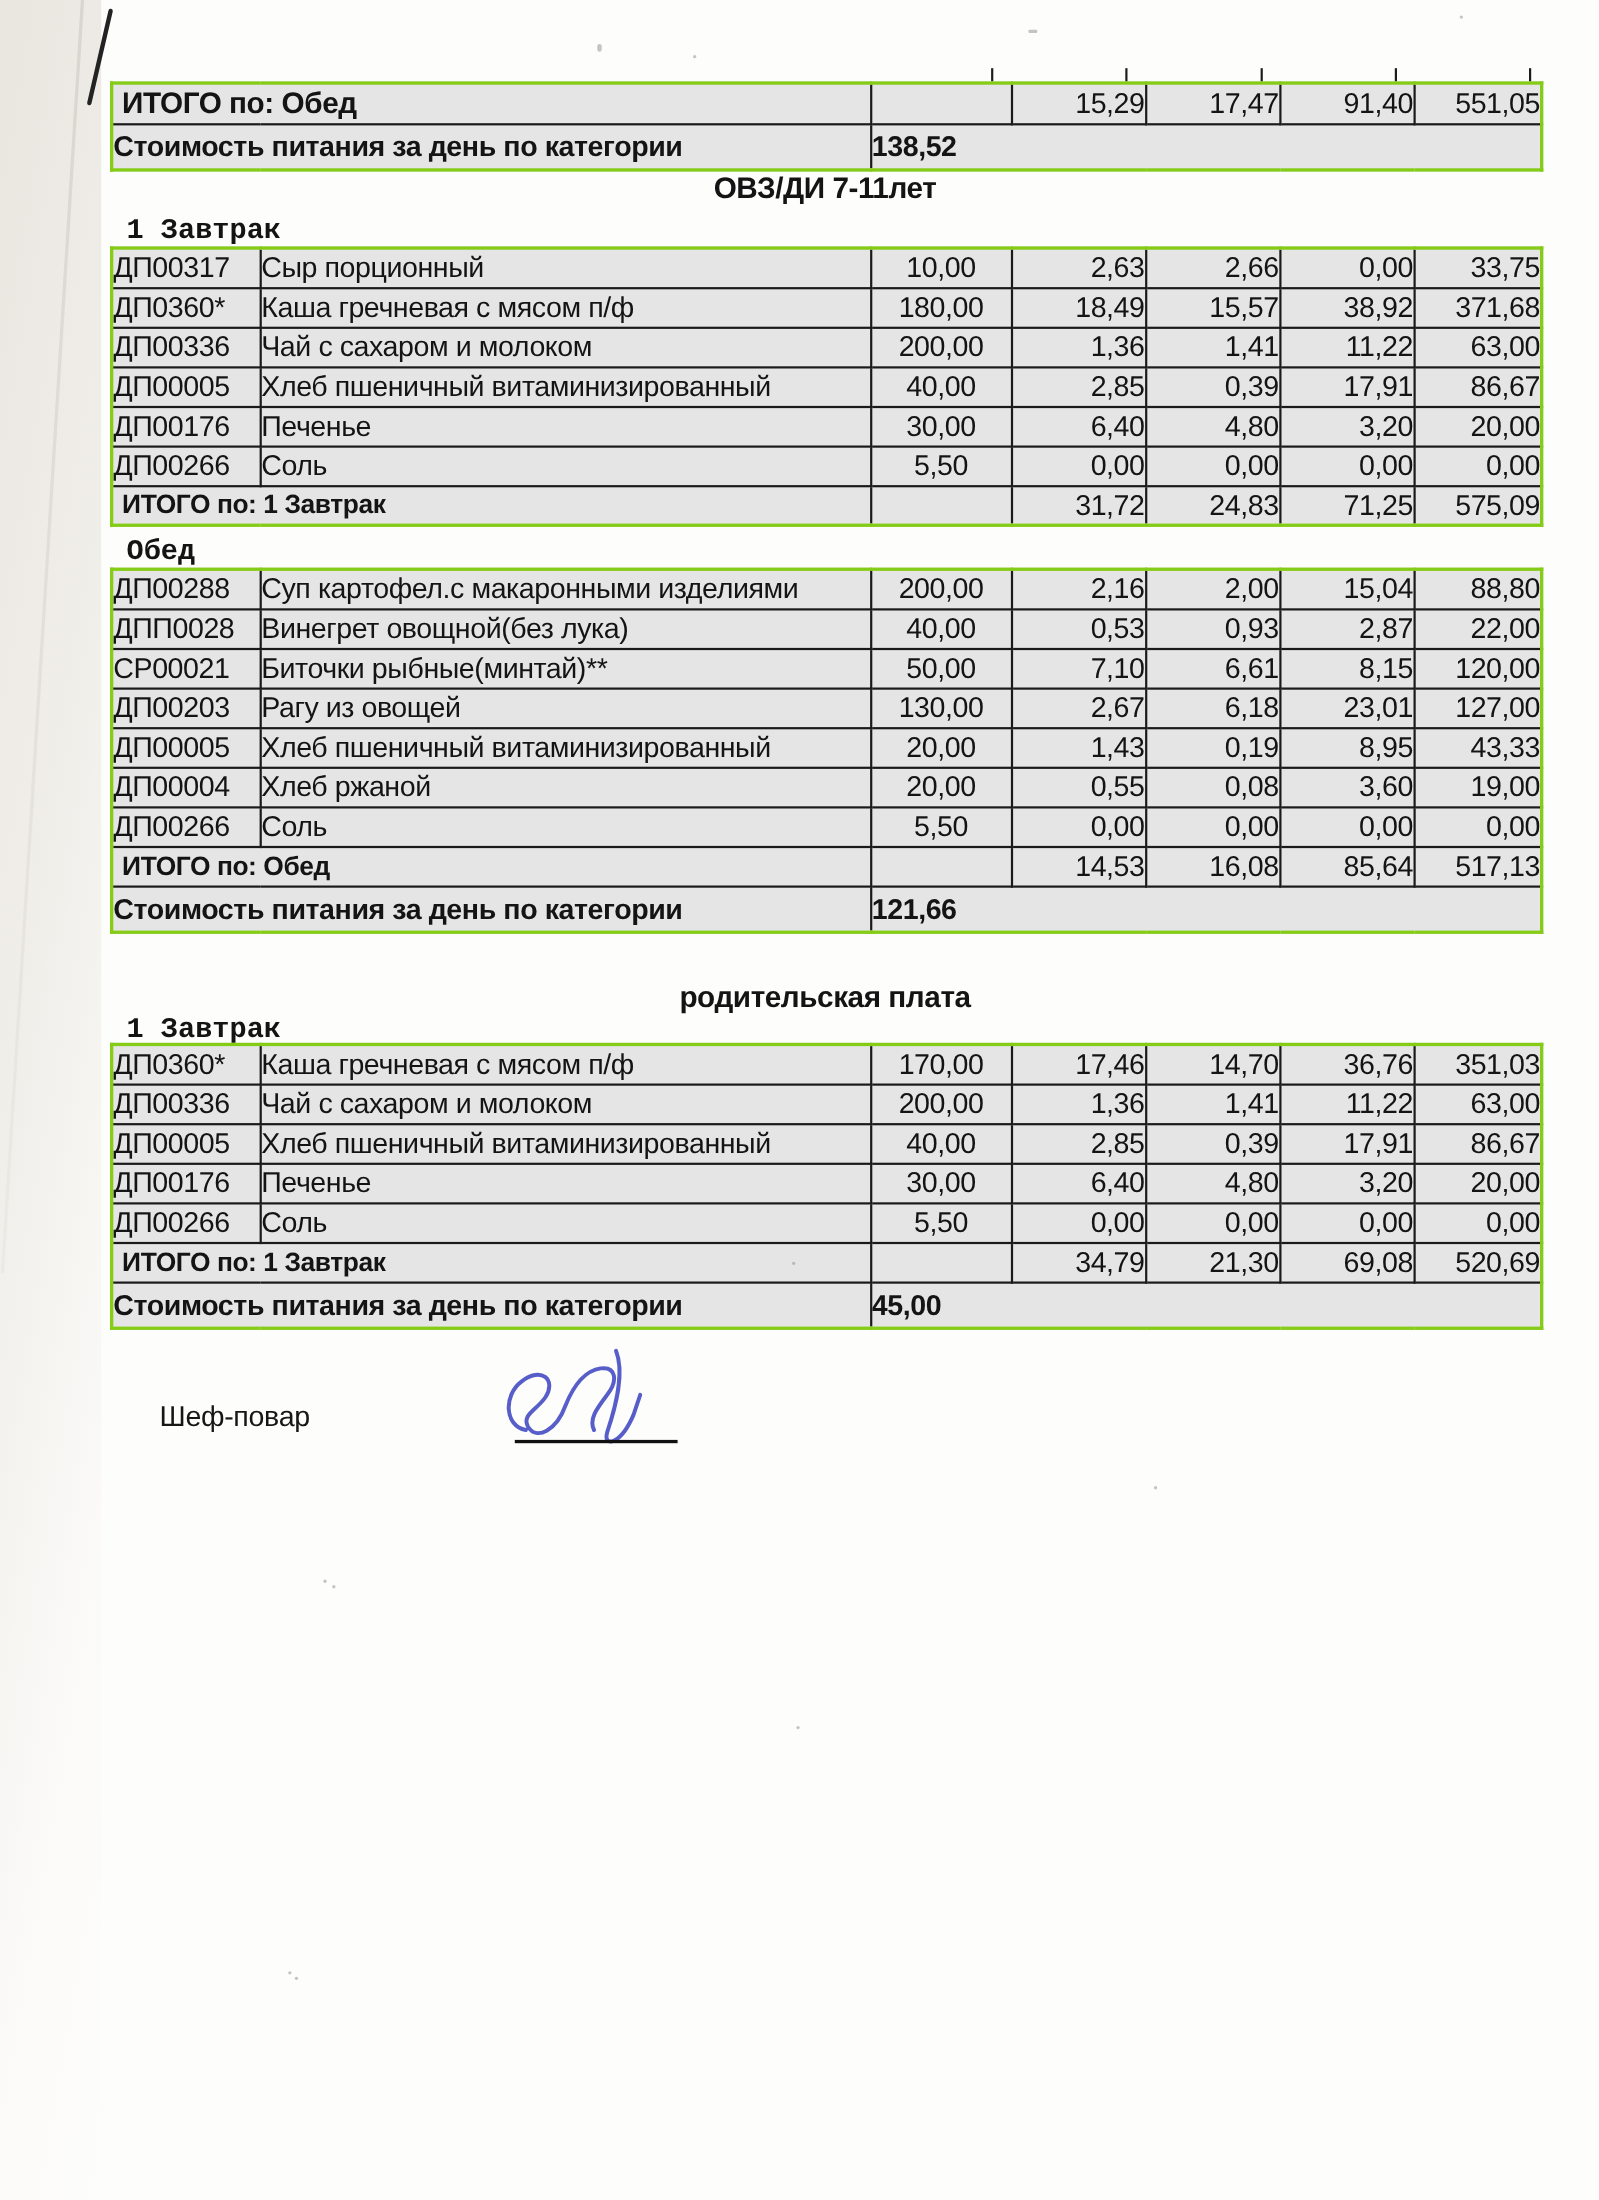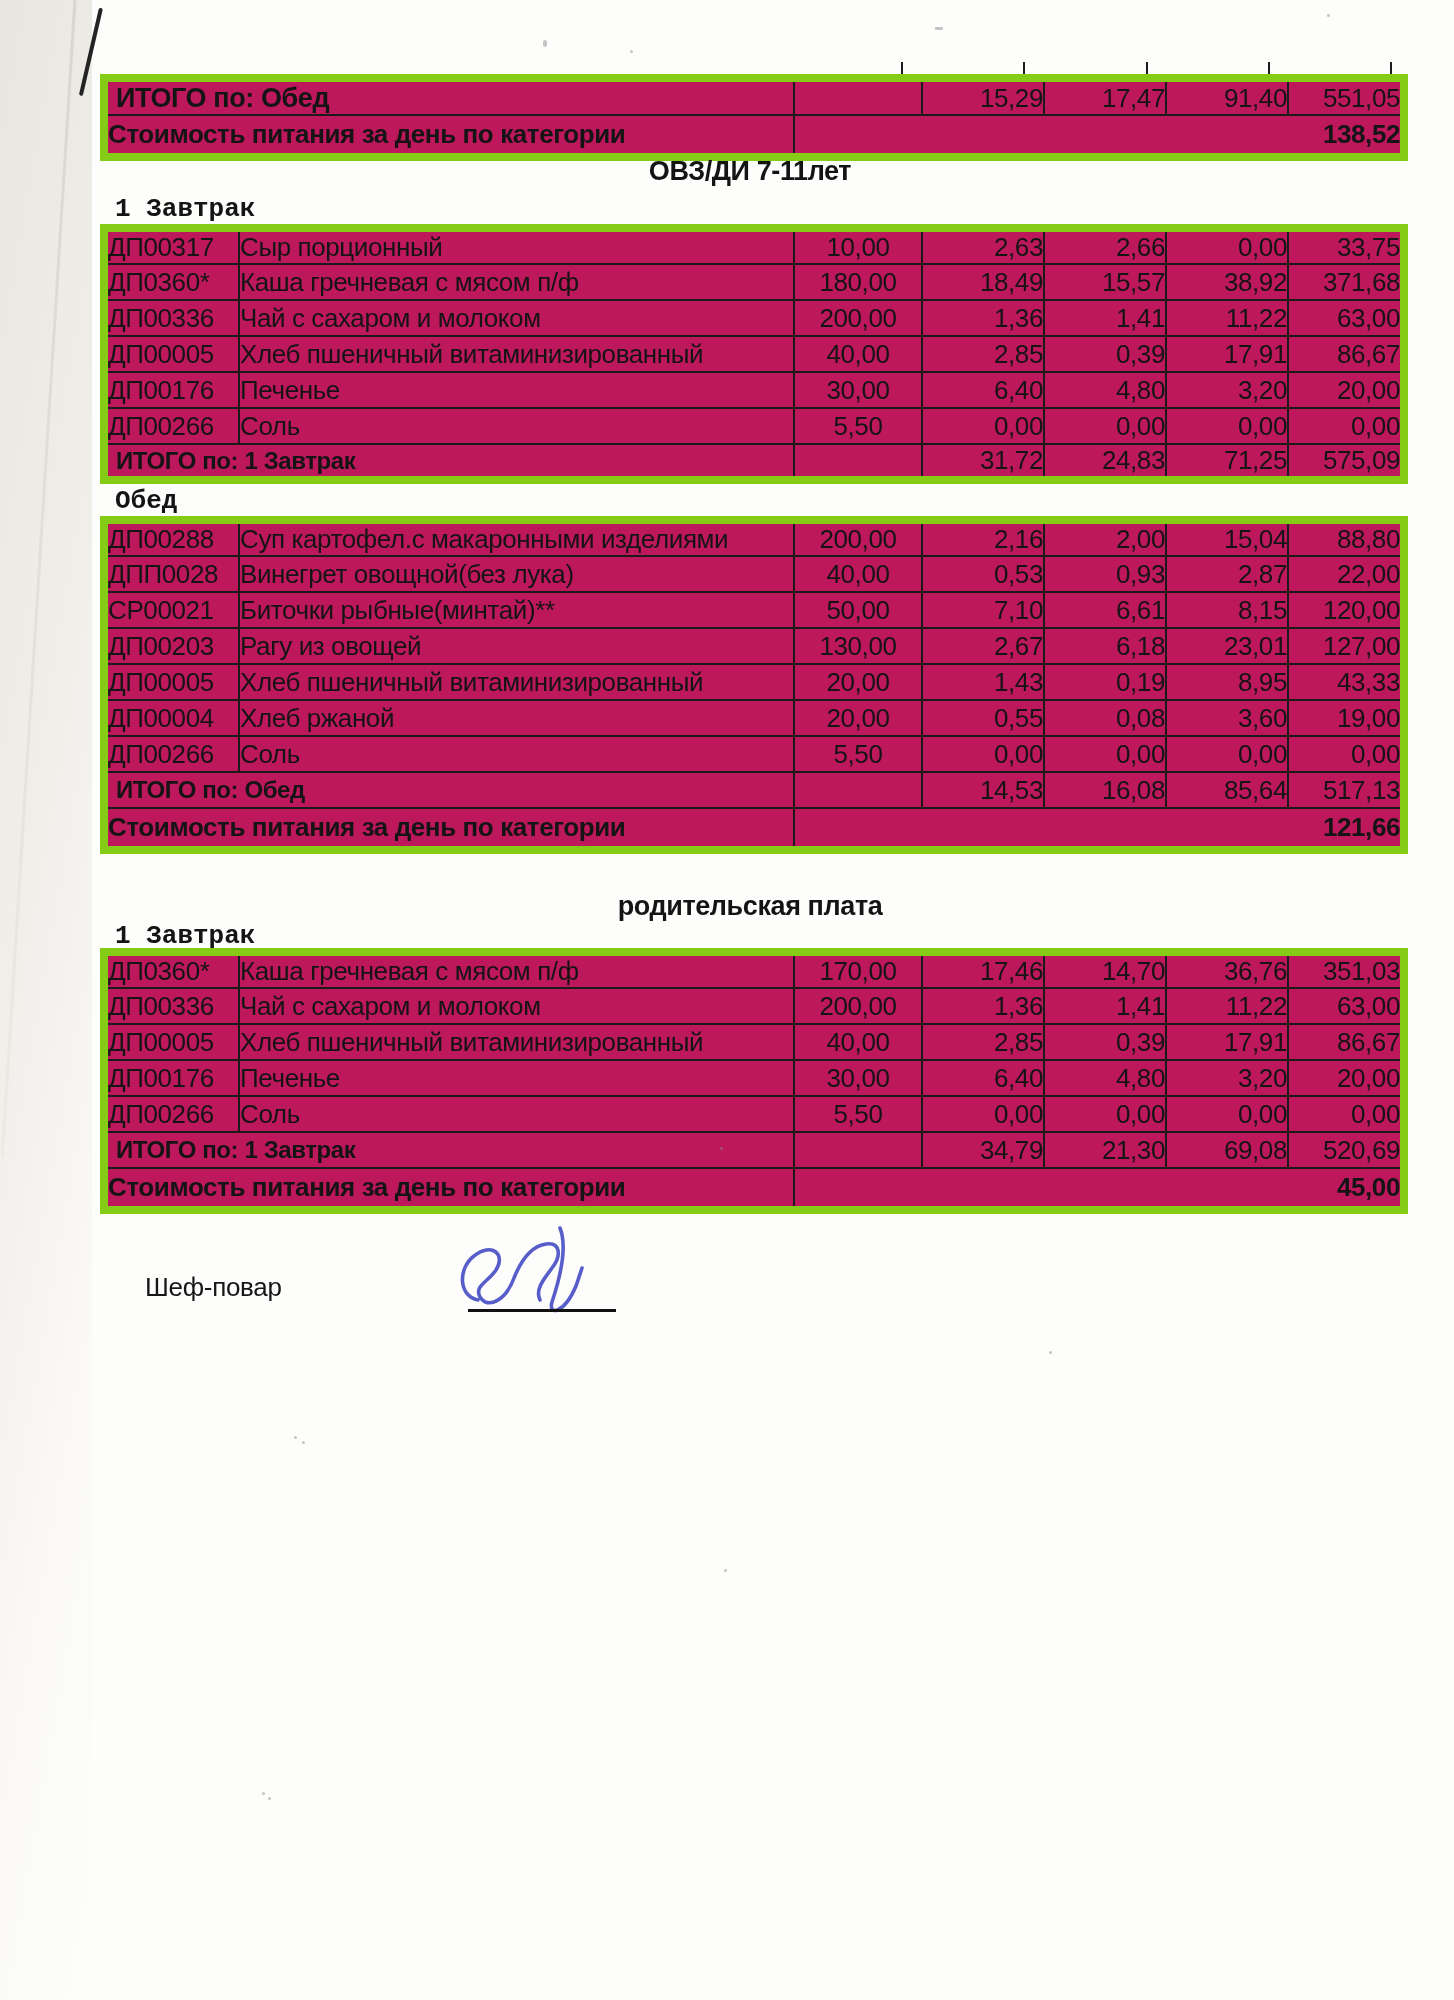--- a/index.html
+++ b/index.html
@@ -10,35 +10,35 @@
         background:linear-gradient(100deg,#e9e6e0 0%,#f0eee9 40%,#fbfaf8 75%,#fdfdfc 100%);}
   .edge-line{position:absolute;left:76px;top:-40px;width:3px;height:1200px;
         background:linear-gradient(#d8d5ce,#eceae4);transform:rotate(3.6deg);transform-origin:top left;}
   .streak{position:absolute;left:99px;top:8px;width:4px;height:90px;background:#232323;
         transform:rotate(13deg);transform-origin:top center;border-radius:2px;}
   .stub{position:absolute;top:62px;width:2px;height:13px;background:#1c1c1c;}
   .speck{position:absolute;border-radius:50%;background:#8b8b8b;opacity:.5;}
 
   
   table.grid{position:absolute;left:100px;width:1300px;border-collapse:collapse;table-layout:fixed;
-        border:8px solid #84cc16;background:#be185d;}
+        border:3px solid #84cc16;background:#e5e5e5;}
   table.grid td{border:2px solid #1a1a1a;overflow:hidden;white-space:nowrap;padding:0;
         font-size:26px;letter-spacing:-0.4px;color:#141414;}
   tr.data-row{height:36px;}
   td.c-code{padding-left:10px;}
   td.c-name{padding-left:9px;}
   td.num{text-align:right;padding-right:10px;}
   td.c-qty{text-align:center;padding-right:22px;}
   tr.total-row{height:36px;}
   tr.total-row td.lbl{font-weight:bold;padding-left:8px;font-size:24px;}
   tr.strip-total{height:37px;}
   tr.strip-total td.lbl{font-weight:bold;padding-left:8px;font-size:27px;}
   tr.cost-row{height:42px;}
   td.cost-lbl{font-weight:bold;font-size:28px;padding-left:8px;letter-spacing:-0.6px;}
-  td.cost-val{font-weight:bold;font-size:29px;padding-left:42px;text-align:right;margin-top:46px;}
+  td.cost-val{font-weight:bold;font-size:29px;padding-left:42px;text-align:left;margin-top:46px;}
 
   .heading{position:absolute;left:100px;width:1300px;text-align:center;font-weight:bold;
         font-size:27px;color:#141414;letter-spacing:-0.4px;}
   .sec-label{position:absolute;left:115px;font-weight:bold;font-size:26px;color:#141414;font-family:Liberation Mono, monospace;}
 
   .chef-label{position:absolute;left:145px;top:1272px;font-size:26px;color:#161616;letter-spacing:-0.3px;}
   .signature{position:absolute;left:448px;top:1222px;}
   .sig-underline{position:absolute;left:468px;top:1309px;width:148px;height:3px;background:#111;}
 </style>
 </head>

